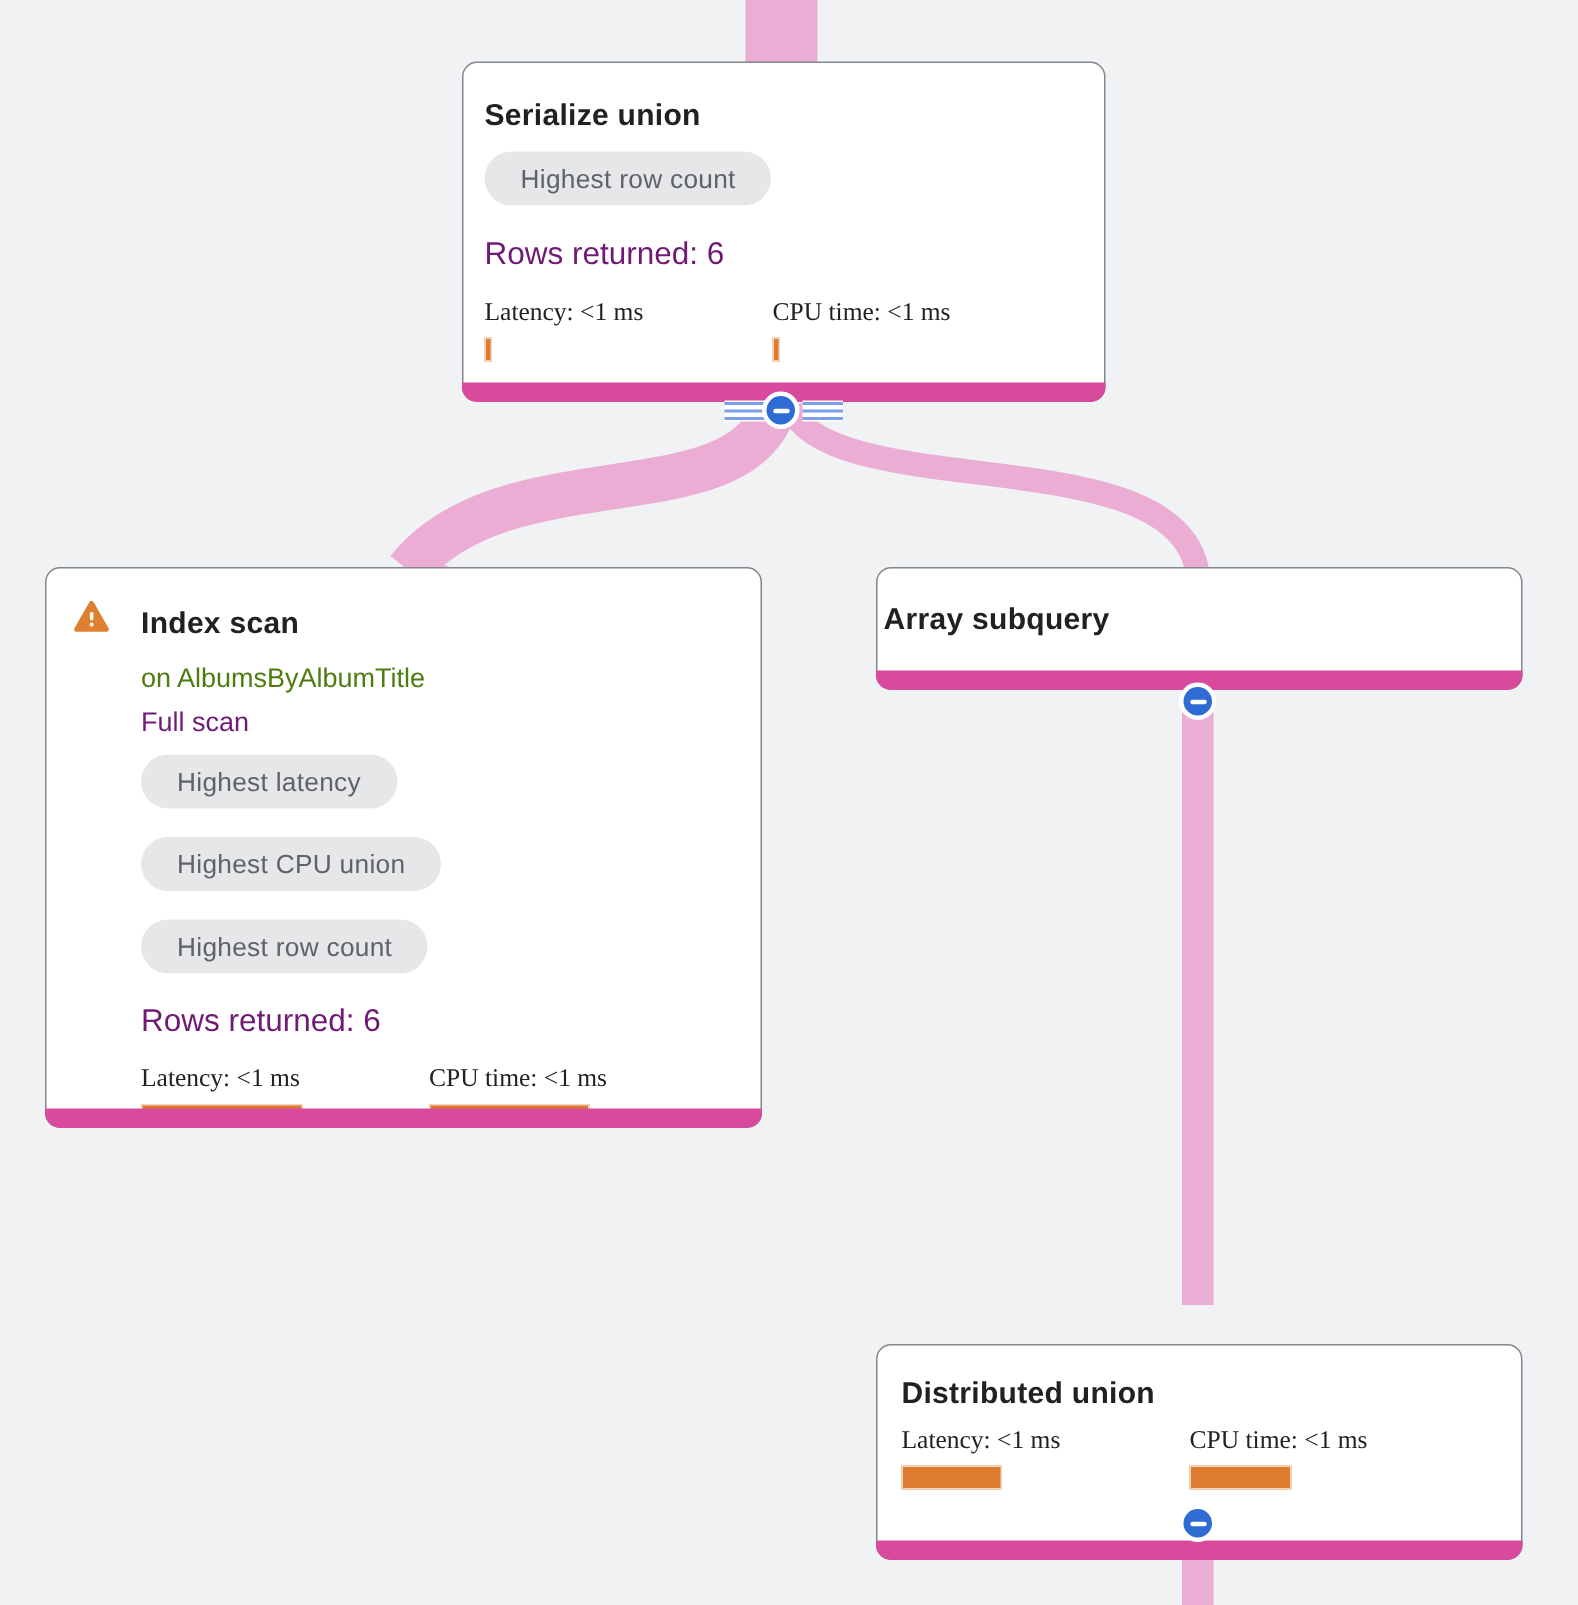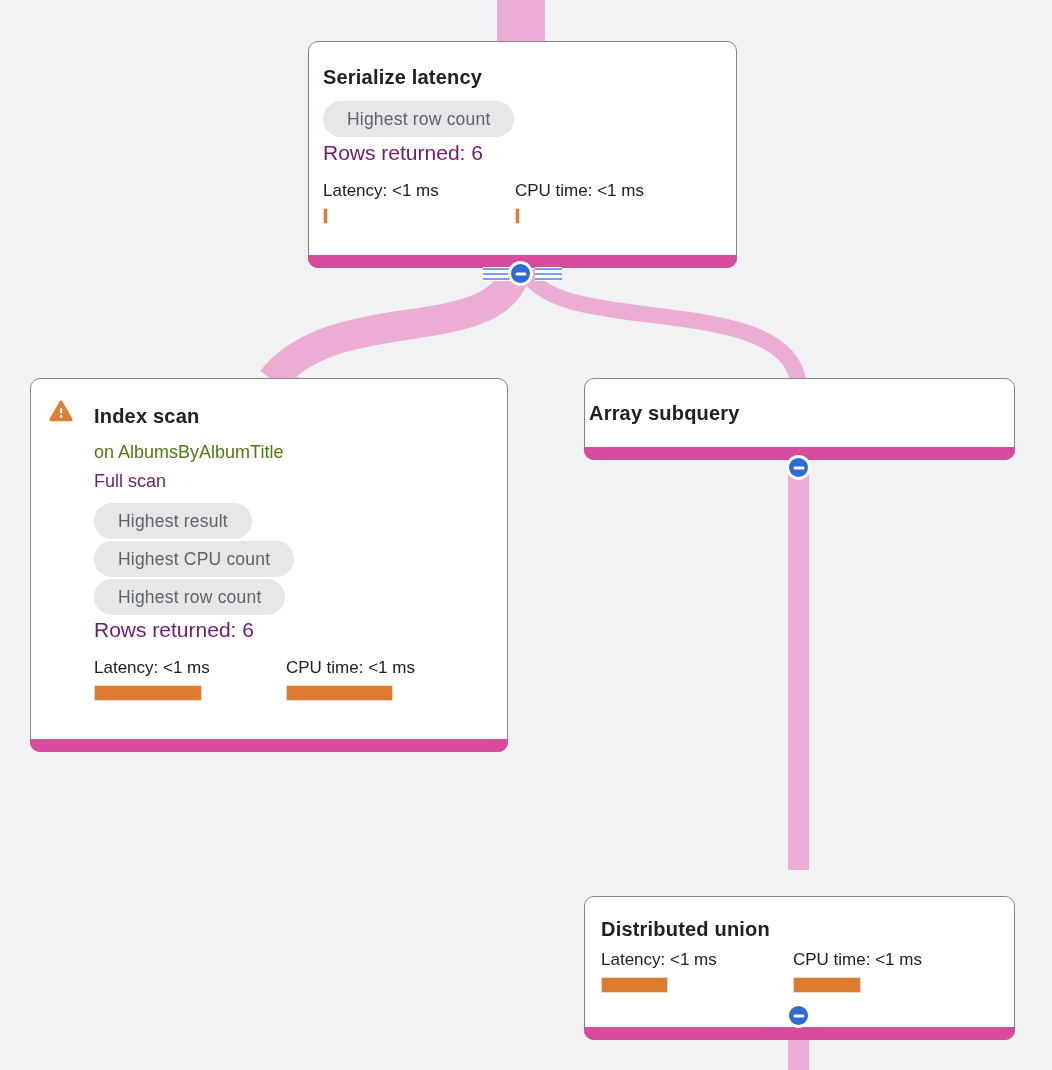--- a/index.html
+++ b/index.html
@@ -8,25 +8,25 @@
   #edges{position:absolute;left:0;top:0;z-index:0;}
 
   .node{position:absolute;background:#ffffff;border:1px solid #82878d;border-radius:10px;
         box-sizing:border-box;color:#202124;z-index:1;}
   .accent{position:absolute;left:-1px;right:-1px;bottom:-1px;height:13px;background:#d74a9c;
           border-radius:0 0 10px 10px;}
   .node-title{font-size:20px;font-weight:600;letter-spacing:.2px;color:#202124;line-height:26px;}
   .subtitle{font-size:18px;color:#4d7c0f;line-height:24px;}
   .muted{color:#701a75;}
   .badge{display:inline-block;background:#e6e7e9;color:#5f6368;font-size:17.5px;letter-spacing:.2px;
-         height:36px;line-height:36px;padding:0 24px;border-radius:18px;margin-bottom:2px;}
+         height:36px;line-height:36px;padding:0 24px;border-radius:18px;margin-bottom:19px;}
   .meta{font-size:21px;line-height:22px;color:#701a75;}
   .metrics{display:flex;}
   .metric{width:192px;}
-  .metric-label{font-size:17px;color:#202124;}
+  .metric-label{font-size:17px;color:#202124;font-family:Liberation Serif, serif;}
   .bar{height:16px;background:#dd7b31;border:1px solid #f3d8bd;box-sizing:border-box;margin-top:7px;}
 
   
   #node-serialize{left:308px;top:41px;width:429px;height:227px;padding:22px 14px 0 14px;}
   #node-serialize .node-title{margin-bottom:11px;}
   #node-serialize .rows{margin-top:3px;}
   #node-serialize .metrics{margin-top:17px;}
 
   
   #node-index{left:30px;top:378px;width:478px;height:374px;padding:24px 16px 0 63px;}
@@ -68,21 +68,21 @@
   <svg id="edges" width="1052" height="1070" viewBox="0 0 1052 1070">
     <rect x="497" y="0" width="48" height="44" fill="#ebadd4"></rect>
     <path d="M 516 272 C 492 348 336 300 272 380" stroke="#ebadd4" stroke-width="30" fill="none"></path>
     <polygon points="275,377 299,377 287,389" fill="#ebadd4"></polygon>
     <path d="M 527 272 C 556 336 782 292 798 380" stroke="#ebadd4" stroke-width="16" fill="none"></path>
     <rect x="788" y="454" width="21" height="416" fill="#ebadd4"></rect>
     <rect x="788" y="1004" width="21" height="66" fill="#ebadd4"></rect>
   </svg>
 
   <div class="node" id="node-serialize">
-    <div class="node-title">Serialize latency</div>
+    <div class="node-title">Serialize union</div>
     <span class="badge">Highest row count</span>
     <div class="meta rows">Rows returned: 6</div>
     <div class="metrics">
       <div class="metric">
         <div class="metric-label">Latency: &lt;1 ms</div>
         <div class="bar" style="width: 5px;"></div>
       </div>
       <div class="metric">
         <div class="metric-label">CPU time: &lt;1 ms</div>
         <div class="bar" style="width: 5px;"></div>
@@ -94,22 +94,22 @@
   <div class="node" id="node-index">
     <svg class="warn" viewBox="0 0 24 22">
       <path d="M12 2.2 L22 19.6 L2 19.6 Z" fill="#df8030" stroke="#df8030" stroke-width="3.2" stroke-linejoin="round"></path>
       <rect x="10.9" y="8" width="2.4" height="5.6" rx="1.1" fill="#ffffff"></rect>
       <circle cx="12.1" cy="16.4" r="1.35" fill="#ffffff"></circle>
     </svg>
     <div class="node-title">Index scan</div>
     <div class="subtitle">on AlbumsByAlbumTitle</div>
     <div class="subtitle muted scan-type">Full scan</div>
     <div class="badges">
-      <span class="badge">Highest result</span>
-      <span class="badge">Highest CPU count</span>
+      <span class="badge">Highest latency</span>
+      <span class="badge">Highest CPU union</span>
       <span class="badge">Highest row count</span>
     </div>
     <div class="meta rows">Rows returned: 6</div>
     <div class="metrics">
       <div class="metric">
         <div class="metric-label">Latency: &lt;1 ms</div>
         <div class="bar" style="width: 108px;"></div>
       </div>
       <div class="metric">
         <div class="metric-label">CPU time: &lt;1 ms</div>

